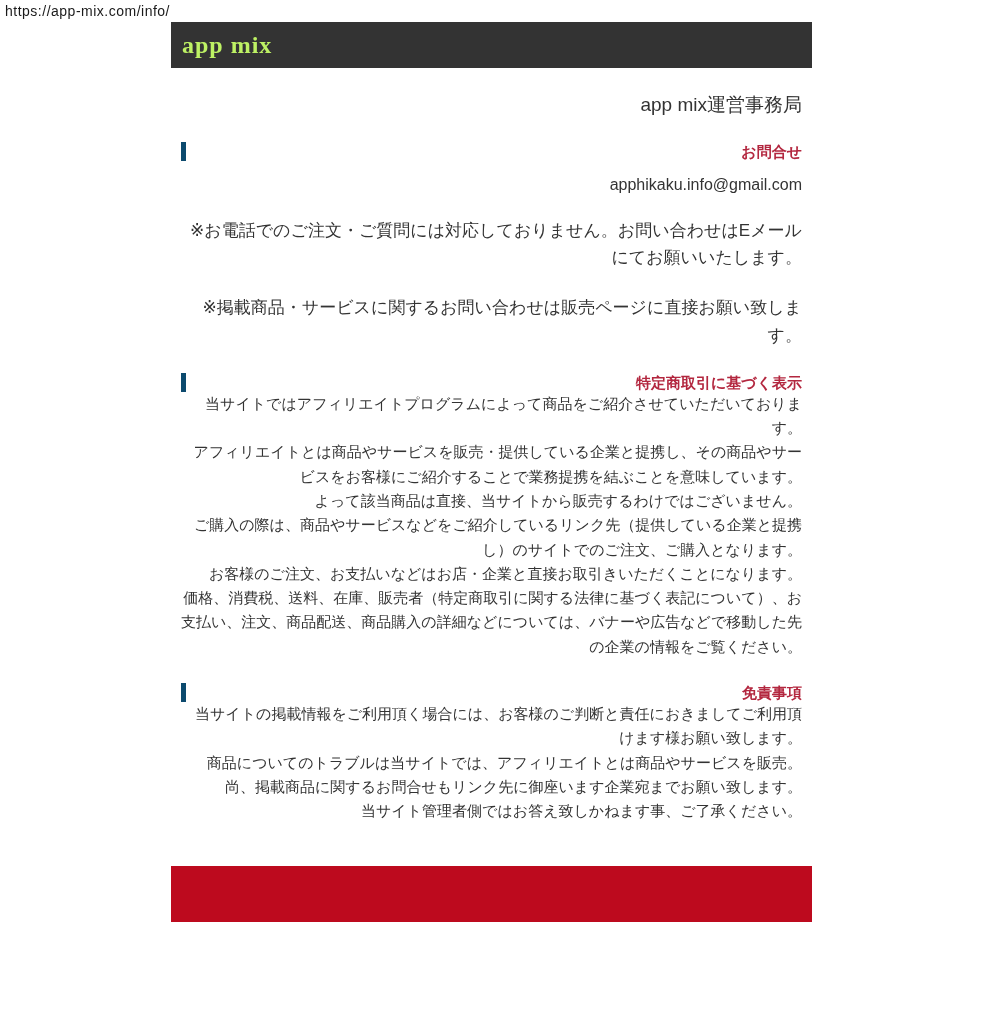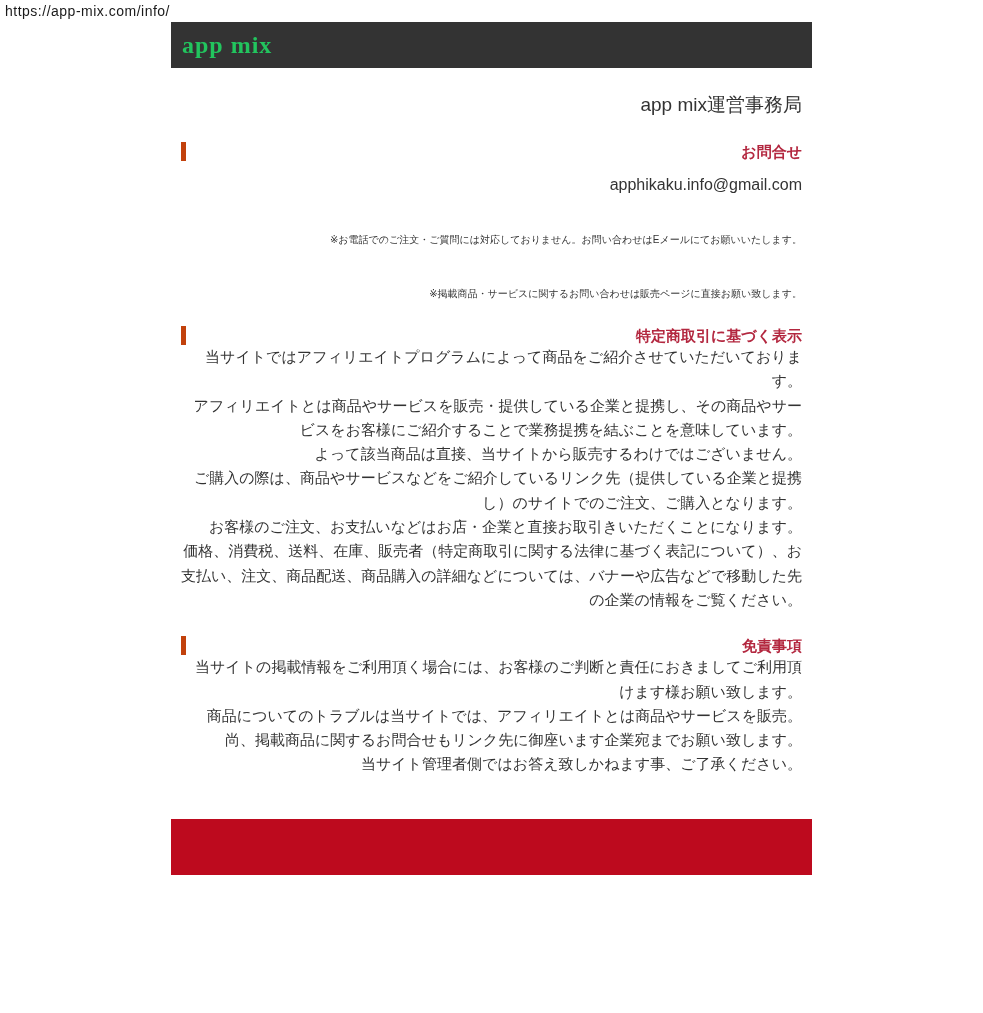--- a/index.html
+++ b/index.html
@@ -27,52 +27,52 @@
     background: #333333;
     height: 46px;
     display: flex;
     align-items: center;
     padding-left: 11px;
   }
   .site-logo {
     font-family: "Liberation Serif", "DejaVu Serif", serif;
     font-weight: bold;
     font-size: 24px;
-    color: #22c55e;
+    color: #bef264;
     letter-spacing: 1px;
     cursor: pointer;
   }
   .content {
     padding: 0 10px;
   }
   .operator {
     margin-top: 24px;
     font-size: 19px;
   }
   .section { margin-top: 0; }
   .section-heading {
     display: block;
     font-size: 15px;
     font-weight: bold;
     color: #b3273f;
-    border-left: 5px solid #c2410c;
+    border-left: 5px solid #0c4a6e;
     padding-left: 9px;
     line-height: 19px;
     margin-top: 24px;
   }
   .section-heading.spaced { }
   .content p.body-text {
     font-size: 15px;
     line-height: 1.62;
     margin-top: 0;
   }
   .content p.note-text {
-    font-size: 10px;
+    font-size: 17px;
     line-height: 1.6;
-    margin-top: 38px;
+    margin-top: 23px;
   }
   .content p.email {
     font-size: 16px;
     margin-top: 15px;
   }
   .site-footer {
     margin-top: 42px;
     background: #bd0a1e;
     color: #ffffff;
     text-align: center;

